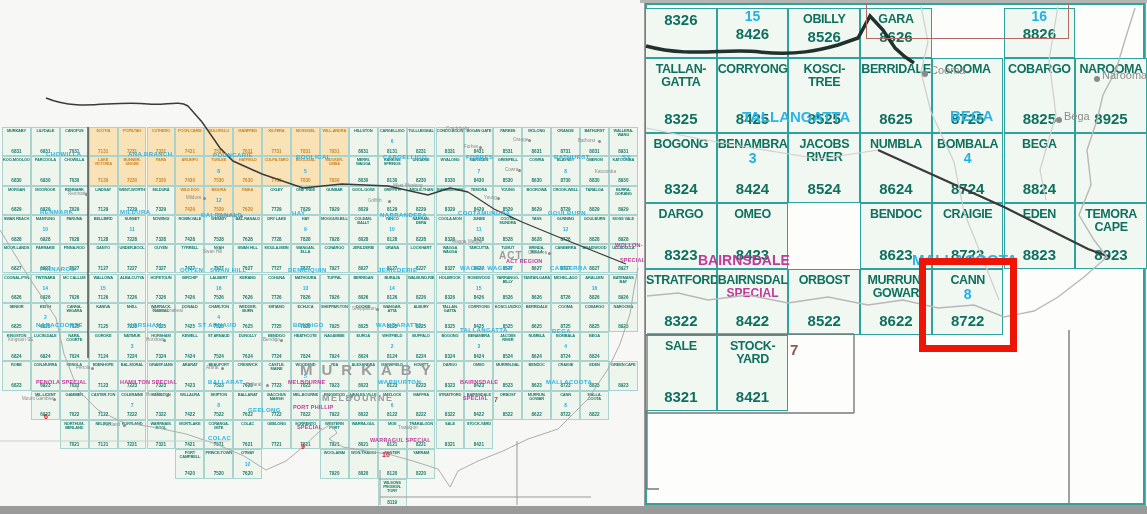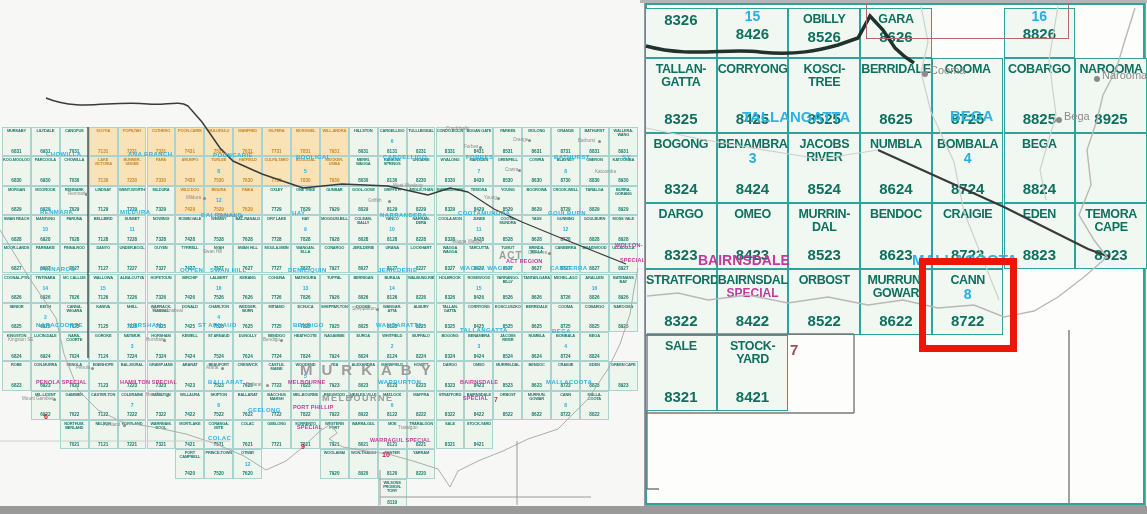--- a/index.html
+++ b/index.html
@@ -1264,27 +1264,20 @@
           <div class="">DARGO</div>
         </div>
         <div class="no">8323</div>
       </div>
       <div class="rcell" style="left: 716.7px; top: 203px; width: 71.7px; height: 66px;">
         <div class="nm">
           <div class="">OMEO</div>
         </div>
         <div class="no">8423</div>
       </div>
-      <div class="rcell" style="left: 788.4px; top: 203px; width: 71.7px; height: 66px;">
-        <div class="nm">
-          <div class="">MURRIN-</div>
-          <div class="">DAL</div>
-        </div>
-        <div class="no">8523</div>
-      </div>
       <div class="rcell" style="left: 860.1px; top: 203px; width: 71.7px; height: 66px;">
         <div class="nm">
           <div class="">BENDOC</div>
         </div>
         <div class="no">8623</div>
       </div>
       <div class="rcell" style="left: 931.8px; top: 203px; width: 71.7px; height: 66px;">
         <div class="nm">
           <div class="">CRAIGIE</div>
         </div>

